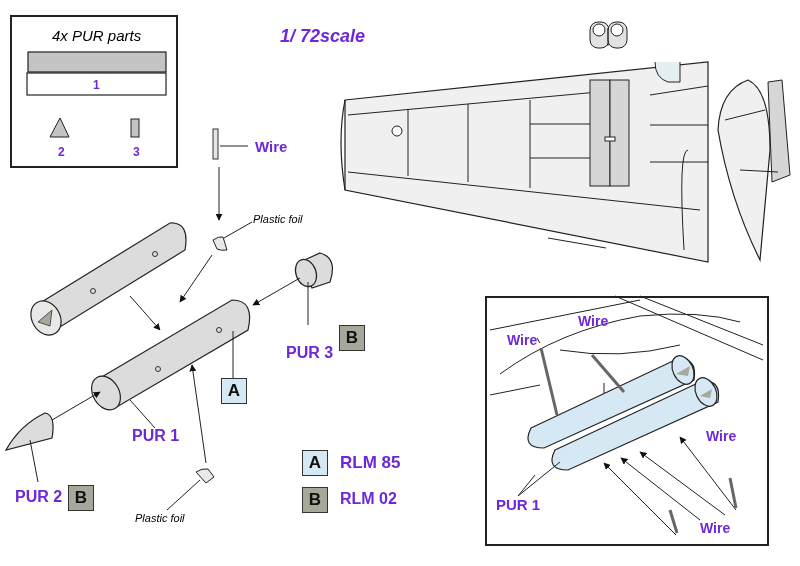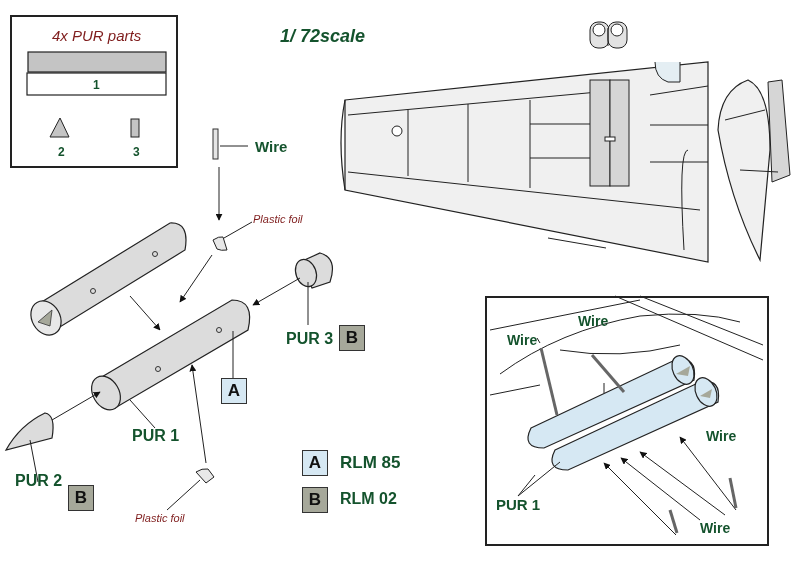--- a/index.html
+++ b/index.html
@@ -1,19 +1,19 @@
 <!DOCTYPE html>
 <html><head>
 <meta charset="utf-8">
 <style>
   html, body { margin:0; padding:0; background:#fff; }
   body { width:800px; height:566px; position:relative; overflow:hidden; font-family:"Liberation Sans", sans-serif; }
   .abs { position:absolute; }
-  .lbl { font-family:"Liberation Sans", sans-serif; font-weight:bold; color:#14532d; white-space:nowrap; }
-  .it { font-family:"Liberation Sans", sans-serif; font-style:italic; color:#7f1d1d; white-space:nowrap; }
+  .lbl { font-family:"Liberation Sans", sans-serif; font-weight:bold; color:#6d28d9; white-space:nowrap; }
+  .it { font-family:"Liberation Sans", sans-serif; font-style:italic; color:#000000; white-space:nowrap; }
   .box { border:2px solid #222; box-sizing:border-box; }
   .badge { position:absolute; width:26px; height:26px; border:1.5px solid #333; box-sizing:border-box; font-weight:bold; font-size:17px; display:flex; align-items:center; justify-content:center; font-family:"Liberation Sans", sans-serif; color:#111; }
   svg { position:absolute; left:0; top:0; }
 </style>
 </head>
 <body>
 
 <svg width="800" height="566" viewBox="0 0 800 566">
   <defs>
     <marker id="ah" viewBox="0 0 10 10" refX="9" refY="5" markerWidth="7" markerHeight="7" orient="auto-start-reverse">
@@ -151,22 +151,22 @@
   <div class="abs lbl" style="left:46px;top:128px;font-size:12px;">2</div>
   <div class="abs lbl" style="left:121px;top:128px;font-size:12px;">3</div>
 </div>
 
 <div class="abs lbl" style="left:280px;top:26px;font-size:18px;font-style:italic;">1/ 72scale</div>
 
 <div class="abs lbl" style="left:255px;top:138px;font-size:15px;">Wire</div>
 <div class="abs it" style="left:253px;top:213px;font-size:11px;">Plastic foil</div>
 <div class="abs it" style="left:135px;top:512px;font-size:11px;">Plastic foil</div>
 <div class="abs lbl" style="left:132px;top:427px;font-size:16px;">PUR 1</div>
-<div class="abs lbl" style="left:15px;top:472px;font-size:16px;">PUR 2</div>
-<div class="abs lbl" style="left:286px;top:330px;font-size:16px;text-align:right;">PUR 3</div>
+<div class="abs lbl" style="left:15px;top:488px;font-size:16px;">PUR 2</div>
+<div class="abs lbl" style="left:286px;top:344px;font-size:16px;text-align:right;">PUR 3</div>
 
 <div class="badge" style="left:221px;top:378px;background:#d6e8f3;">A</div>
 <div class="badge" style="left:68px;top:485px;background:#a6a89a;">B</div>
 <div class="badge" style="left:339px;top:325px;background:#a6a89a;">B</div>
 
 <div class="abs" style="left:302px;top:450px;">
   <div class="abs" style="left:0;top:0;">
     <div class="badge" style="left:0;top:0;background:#d6e8f3;">A</div>
     <div class="abs lbl" style="left:38px;top:3px;font-size:17px;">RLM 85</div>
   </div>

